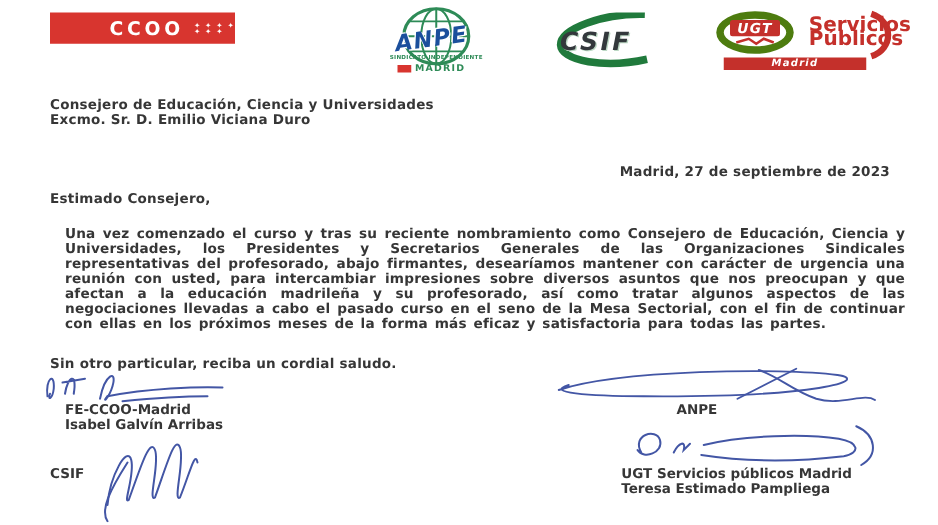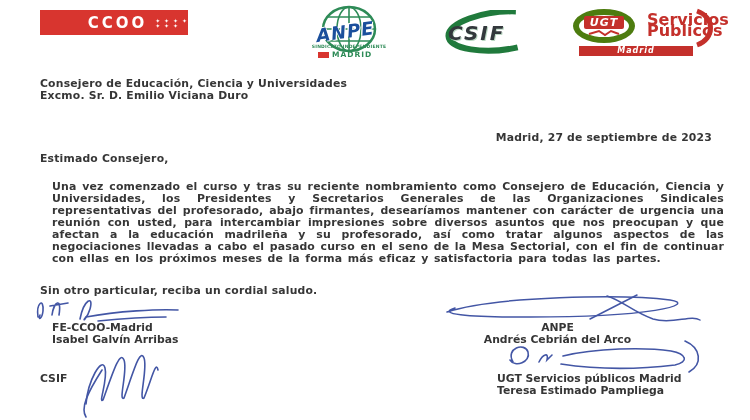--- a/index.html
+++ b/index.html
@@ -139,21 +139,20 @@
 
   <svg class="sig-svg" style="left:425px;top:292px" width="285" height="32" viewBox="0 0 285 32">
     <g fill="none" stroke="#4356a5" stroke-width="1.5" stroke-linecap="round">
       <path d="M22 20 C 70 4, 200 2, 245 8 C 272 12, 230 26, 90 25 C 45 25, 10 22, 30 16"></path>
       <path d="M165 27 L 212 3"></path>
       <path d="M182 4 C 198 9, 208 20, 228 27 C 248 33, 266 22, 275 28"></path>
     </g>
   </svg>
   <div class="sig-text centered" style="left:450px;top:322px;width:215px">
     <div>ANPE</div>
-    <div>Andrés Cebrián del Arco</div>
   </div>
 
   <svg class="sig-svg" style="left:58px;top:342px" width="140" height="76" viewBox="0 0 140 76">
     <g fill="none" stroke="#4356a5" stroke-width="1.6" stroke-linecap="round">
       <path d="M28 62 C 30 38, 44 14, 47 26 C 50 38, 40 62, 45 58 C 55 30, 62 8, 66 18 C 70 28, 60 60, 66 56 C 76 28, 82 6, 86 16 C 90 26, 80 60, 86 56 C 94 36, 98 18, 100 28"></path>
       <path d="M44 28 C 30 50, 22 66, 28 75"></path>
     </g>
   </svg>
   <div class="sig-text" style="left:40px;top:373px">
     <div>CSIF</div>

